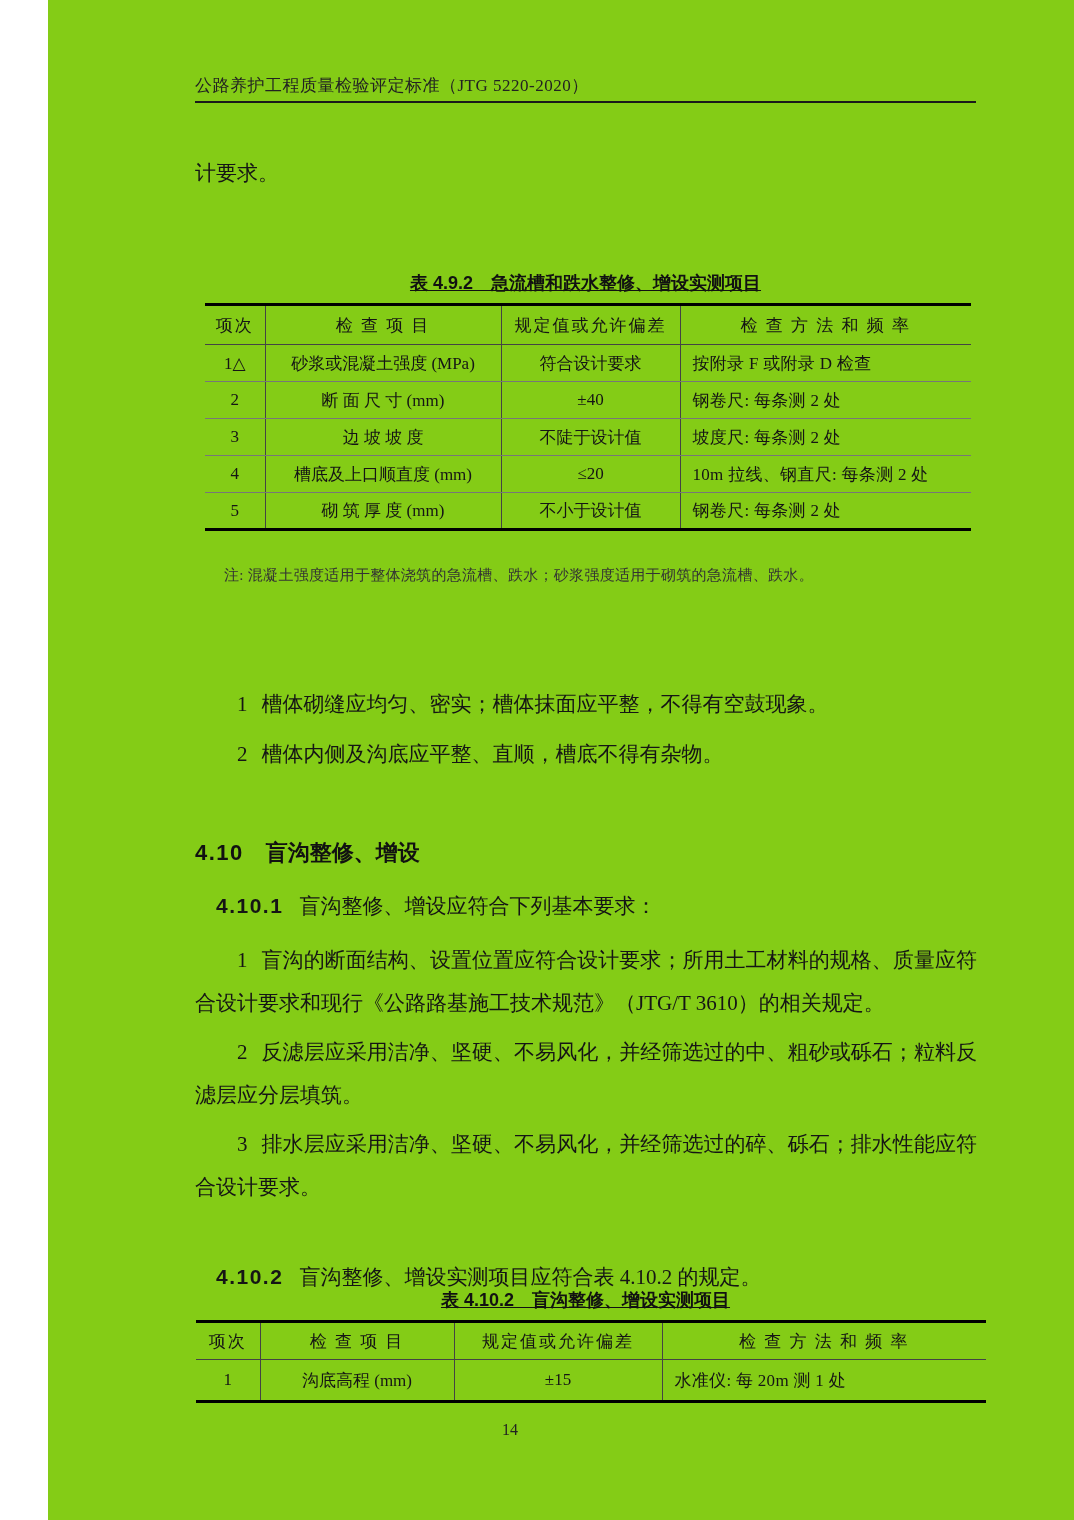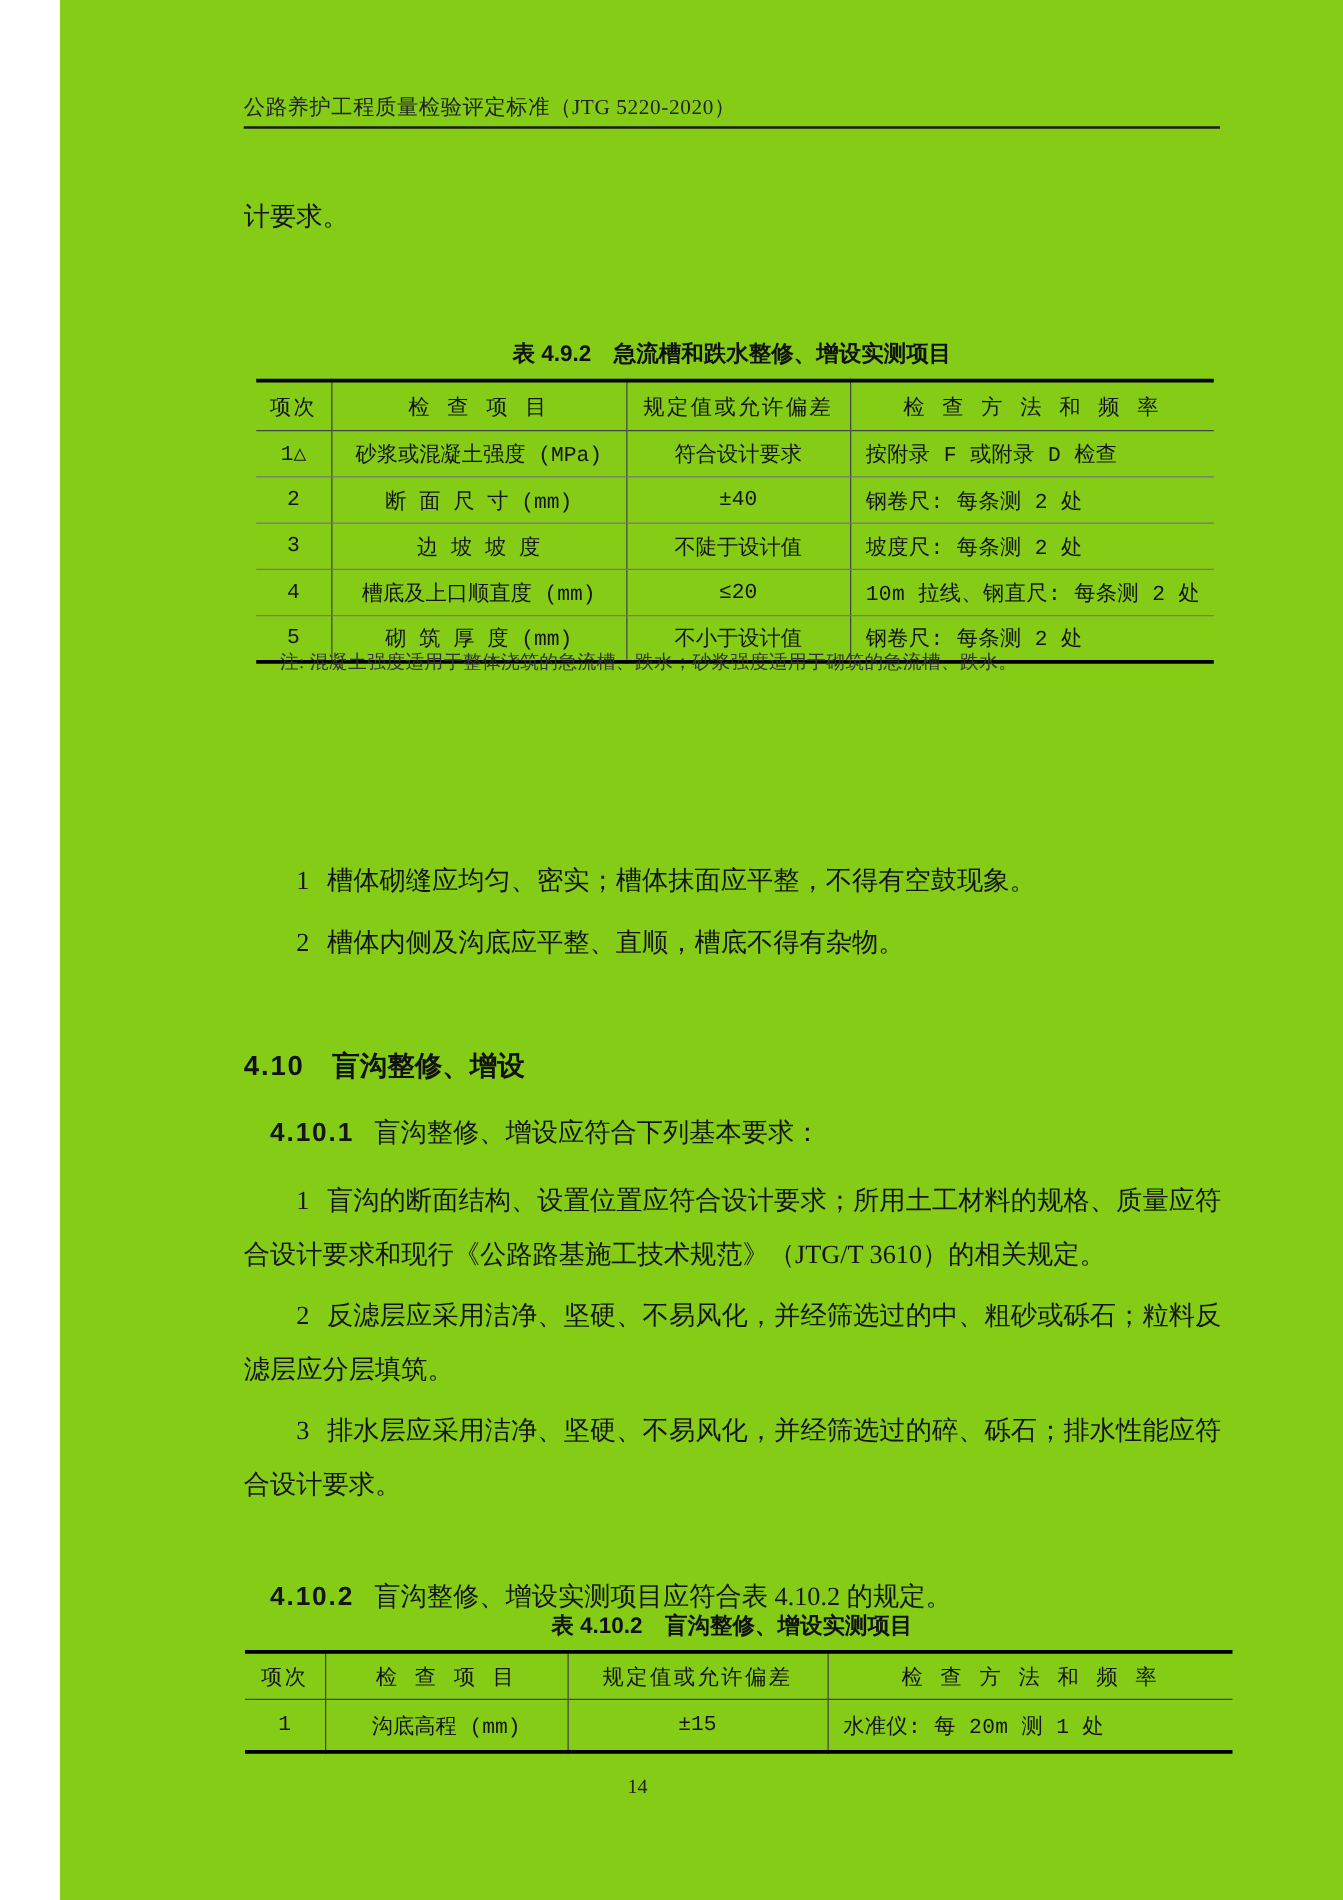--- a/index.html
+++ b/index.html
@@ -41,27 +41,27 @@
   .item-num{margin-right:14px;}
   .section-heading{
     left:147px;width:760px;
     font-family:"Liberation Sans","DejaVu Sans",sans-serif;
     font-weight:700;font-size:22px;color:#111;white-space:nowrap;
   }
   .section-heading .sec-num{letter-spacing:1.5px;margin-right:22px;}
   .table-caption{
     left:147px;width:781px;text-align:center;
     font-family:"Liberation Sans","DejaVu Sans",sans-serif;
-    font-weight:700;font-size:18px;color:#111;
+    font-weight:700;font-size:18px;color:#111;text-decoration:underline;
   }
   
   table.spec{
     border-collapse:collapse;table-layout:fixed;
     border-top:3px solid #000;border-bottom:3px solid #000;
-    font-size:17px;color:#151515;font-family:Liberation Mono, monospace;
+    font-size:17px;color:#151515;
   }
   table.spec th,table.spec td{
     padding:0 6px;font-weight:normal;
     border-right:1px solid #444;
     border-bottom:1px solid #777;
     text-align:center;vertical-align:middle;
   }
   table.spec th{border-bottom:1.5px solid #444;letter-spacing:2px;}
   table.spec th:last-child,table.spec td:last-child{border-right:none;}
   table.spec tr:last-child td{border-bottom:none;}
@@ -129,21 +129,21 @@
     </tr>
     <tr style="height:37px">
       <td>5</td>
       <td>砌 筑 厚 度 (mm)</td>
       <td>不小于设计值</td>
       <td class="method">钢卷尺: 每条测 2 处</td>
     </tr>
   </tbody>
     </table>
 
-  <div class="abs table-note" style="top:520px;font-family:Liberation Serif, serif;">注: 混凝土强度适用于整体浇筑的急流槽、跌水；砂浆强度适用于砌筑的急流槽、跌水。</div>
+  <div class="abs table-note" style="top:566px;font-family:Liberation Serif, serif;">注: 混凝土强度适用于整体浇筑的急流槽、跌水；砂浆强度适用于砌筑的急流槽、跌水。</div>
 
 
   <p class="abs para indent2" style="top:662px;"><span class="item-num">1</span><span>槽体砌缝应均匀、密实；槽体抹面应平整，不得有空鼓现象。</span></p>
 
   <p class="abs para indent2" style="top:712px;"><span class="item-num">2</span><span>槽体内侧及沟底应平整、直顺，槽底不得有杂物。</span></p>
 
   <p class="abs section-heading" style="top:816px;"><span class="sec-num">4.10</span><span>盲沟整修、增设</span></p>
 
   <p class="abs clause" style="top:871px;"><span class="clause-num">4.10.1</span><span>盲沟整修、增设应符合下列基本要求：</span></p>
 

